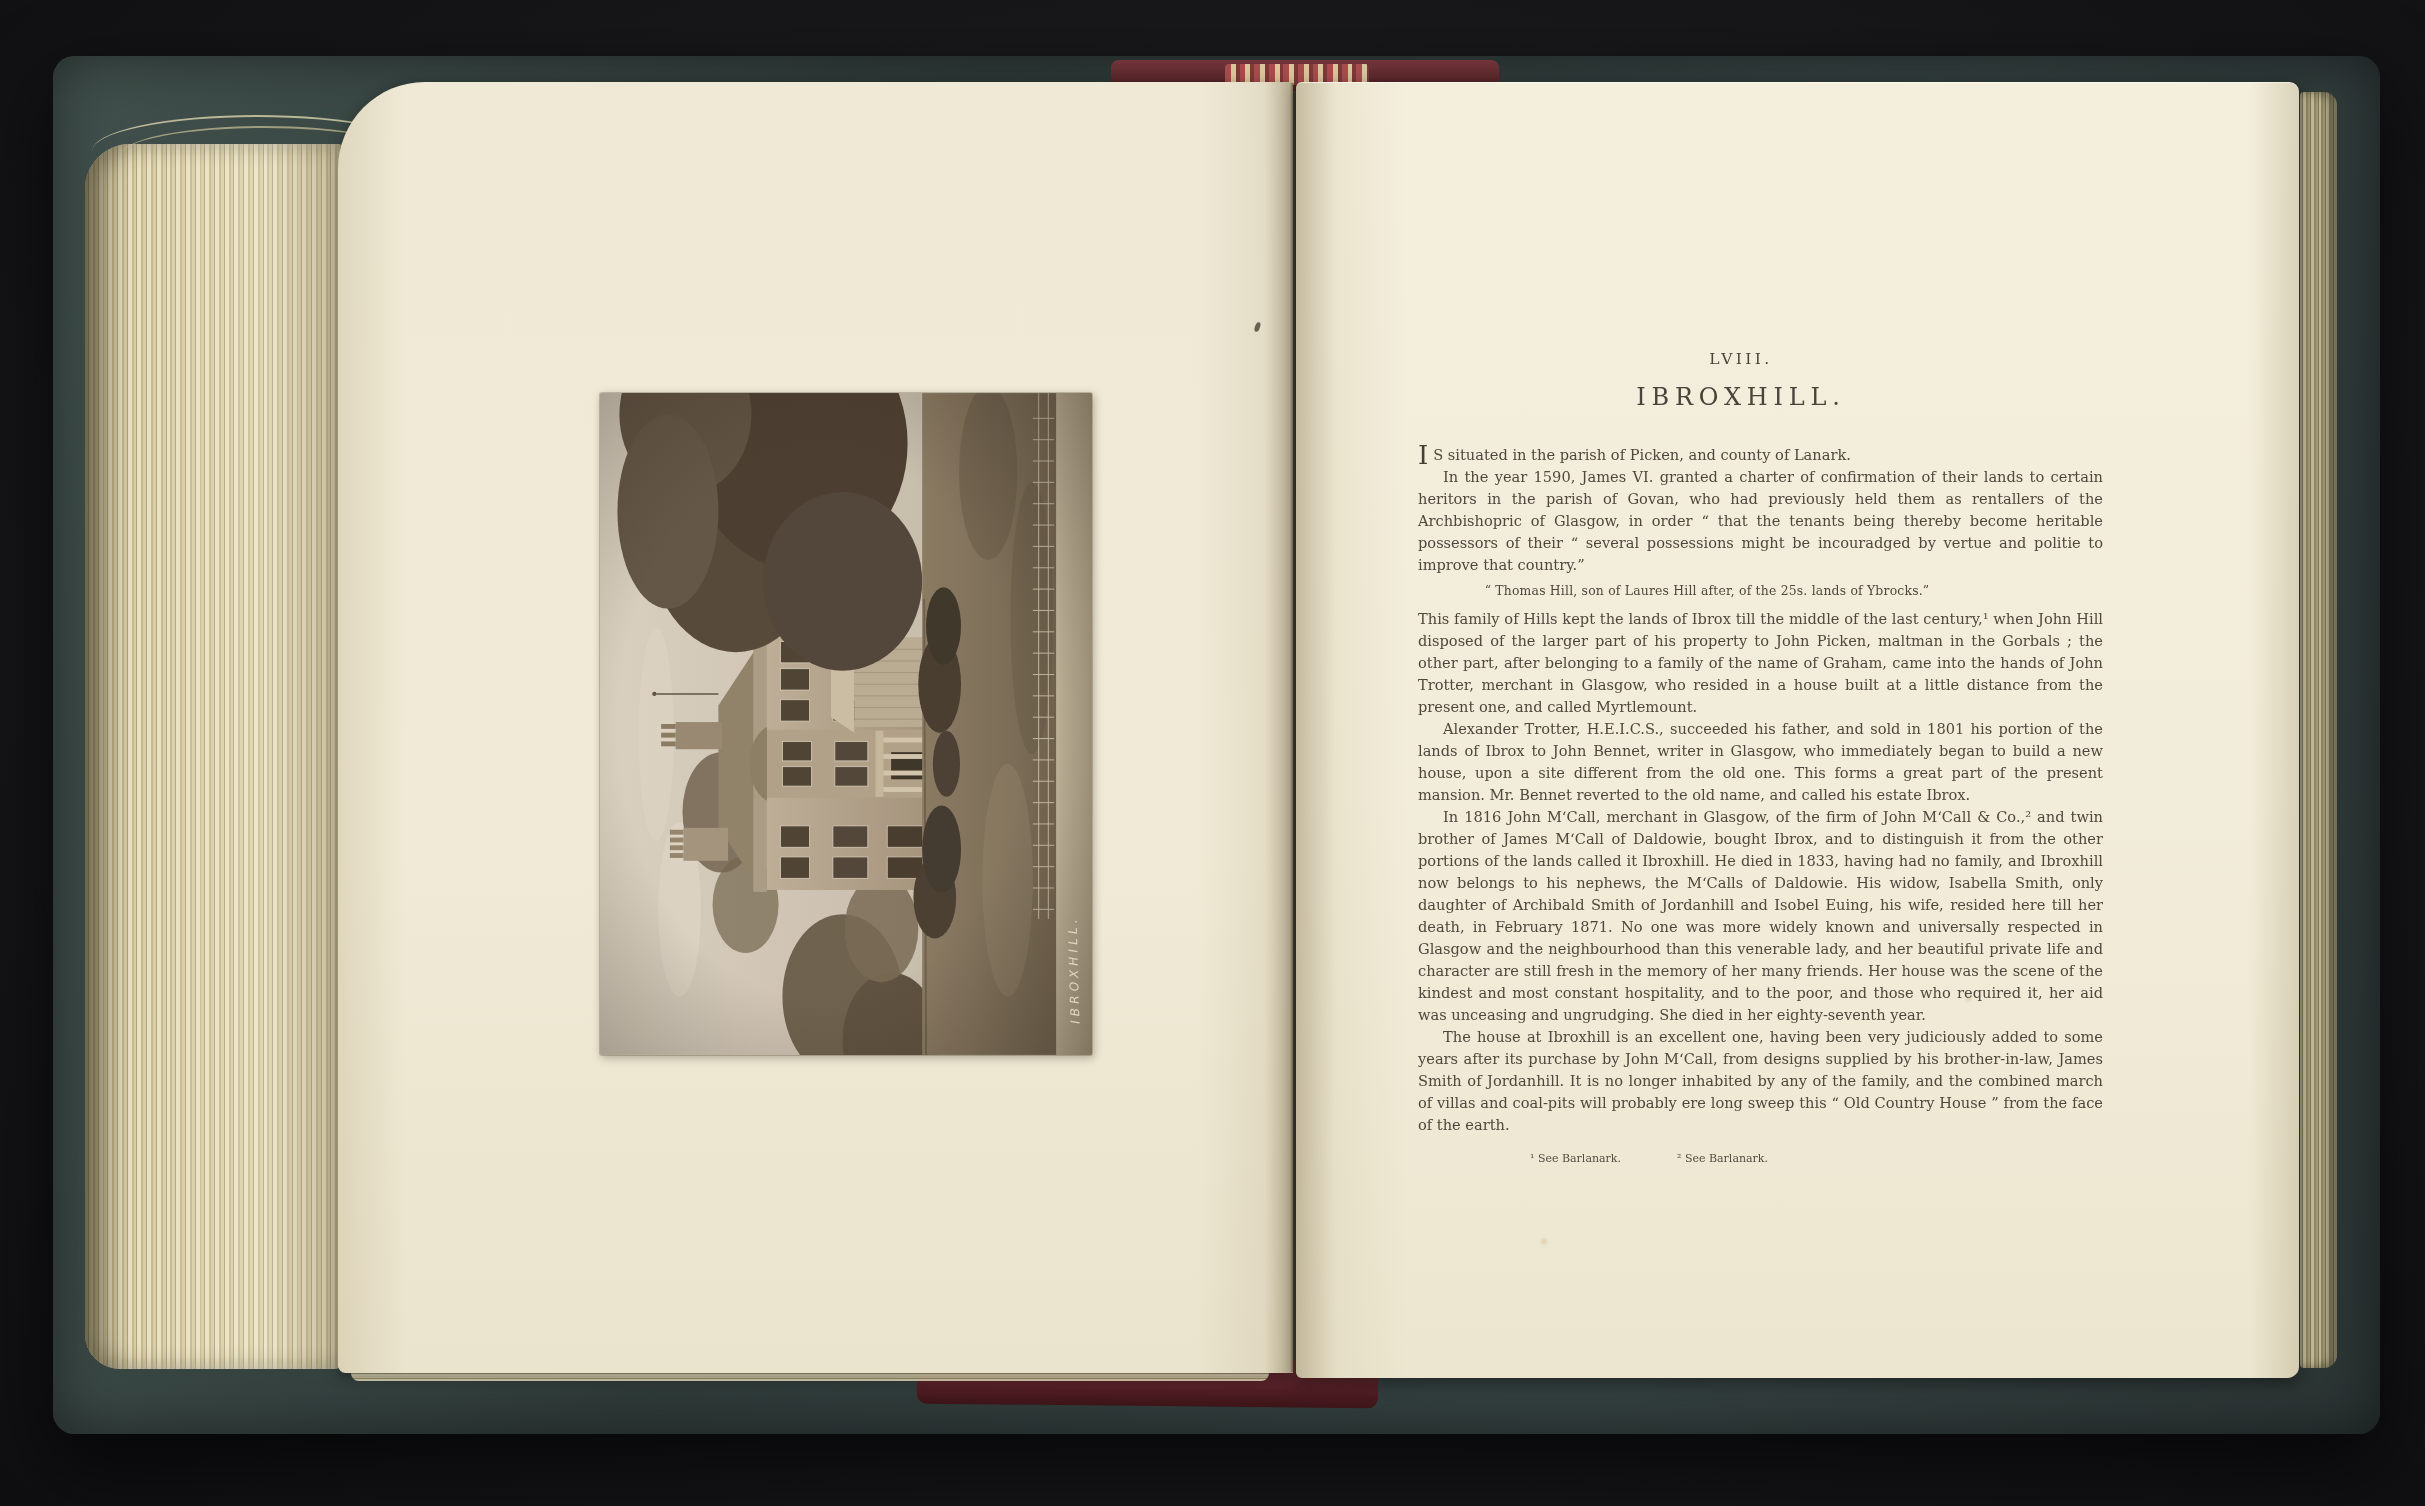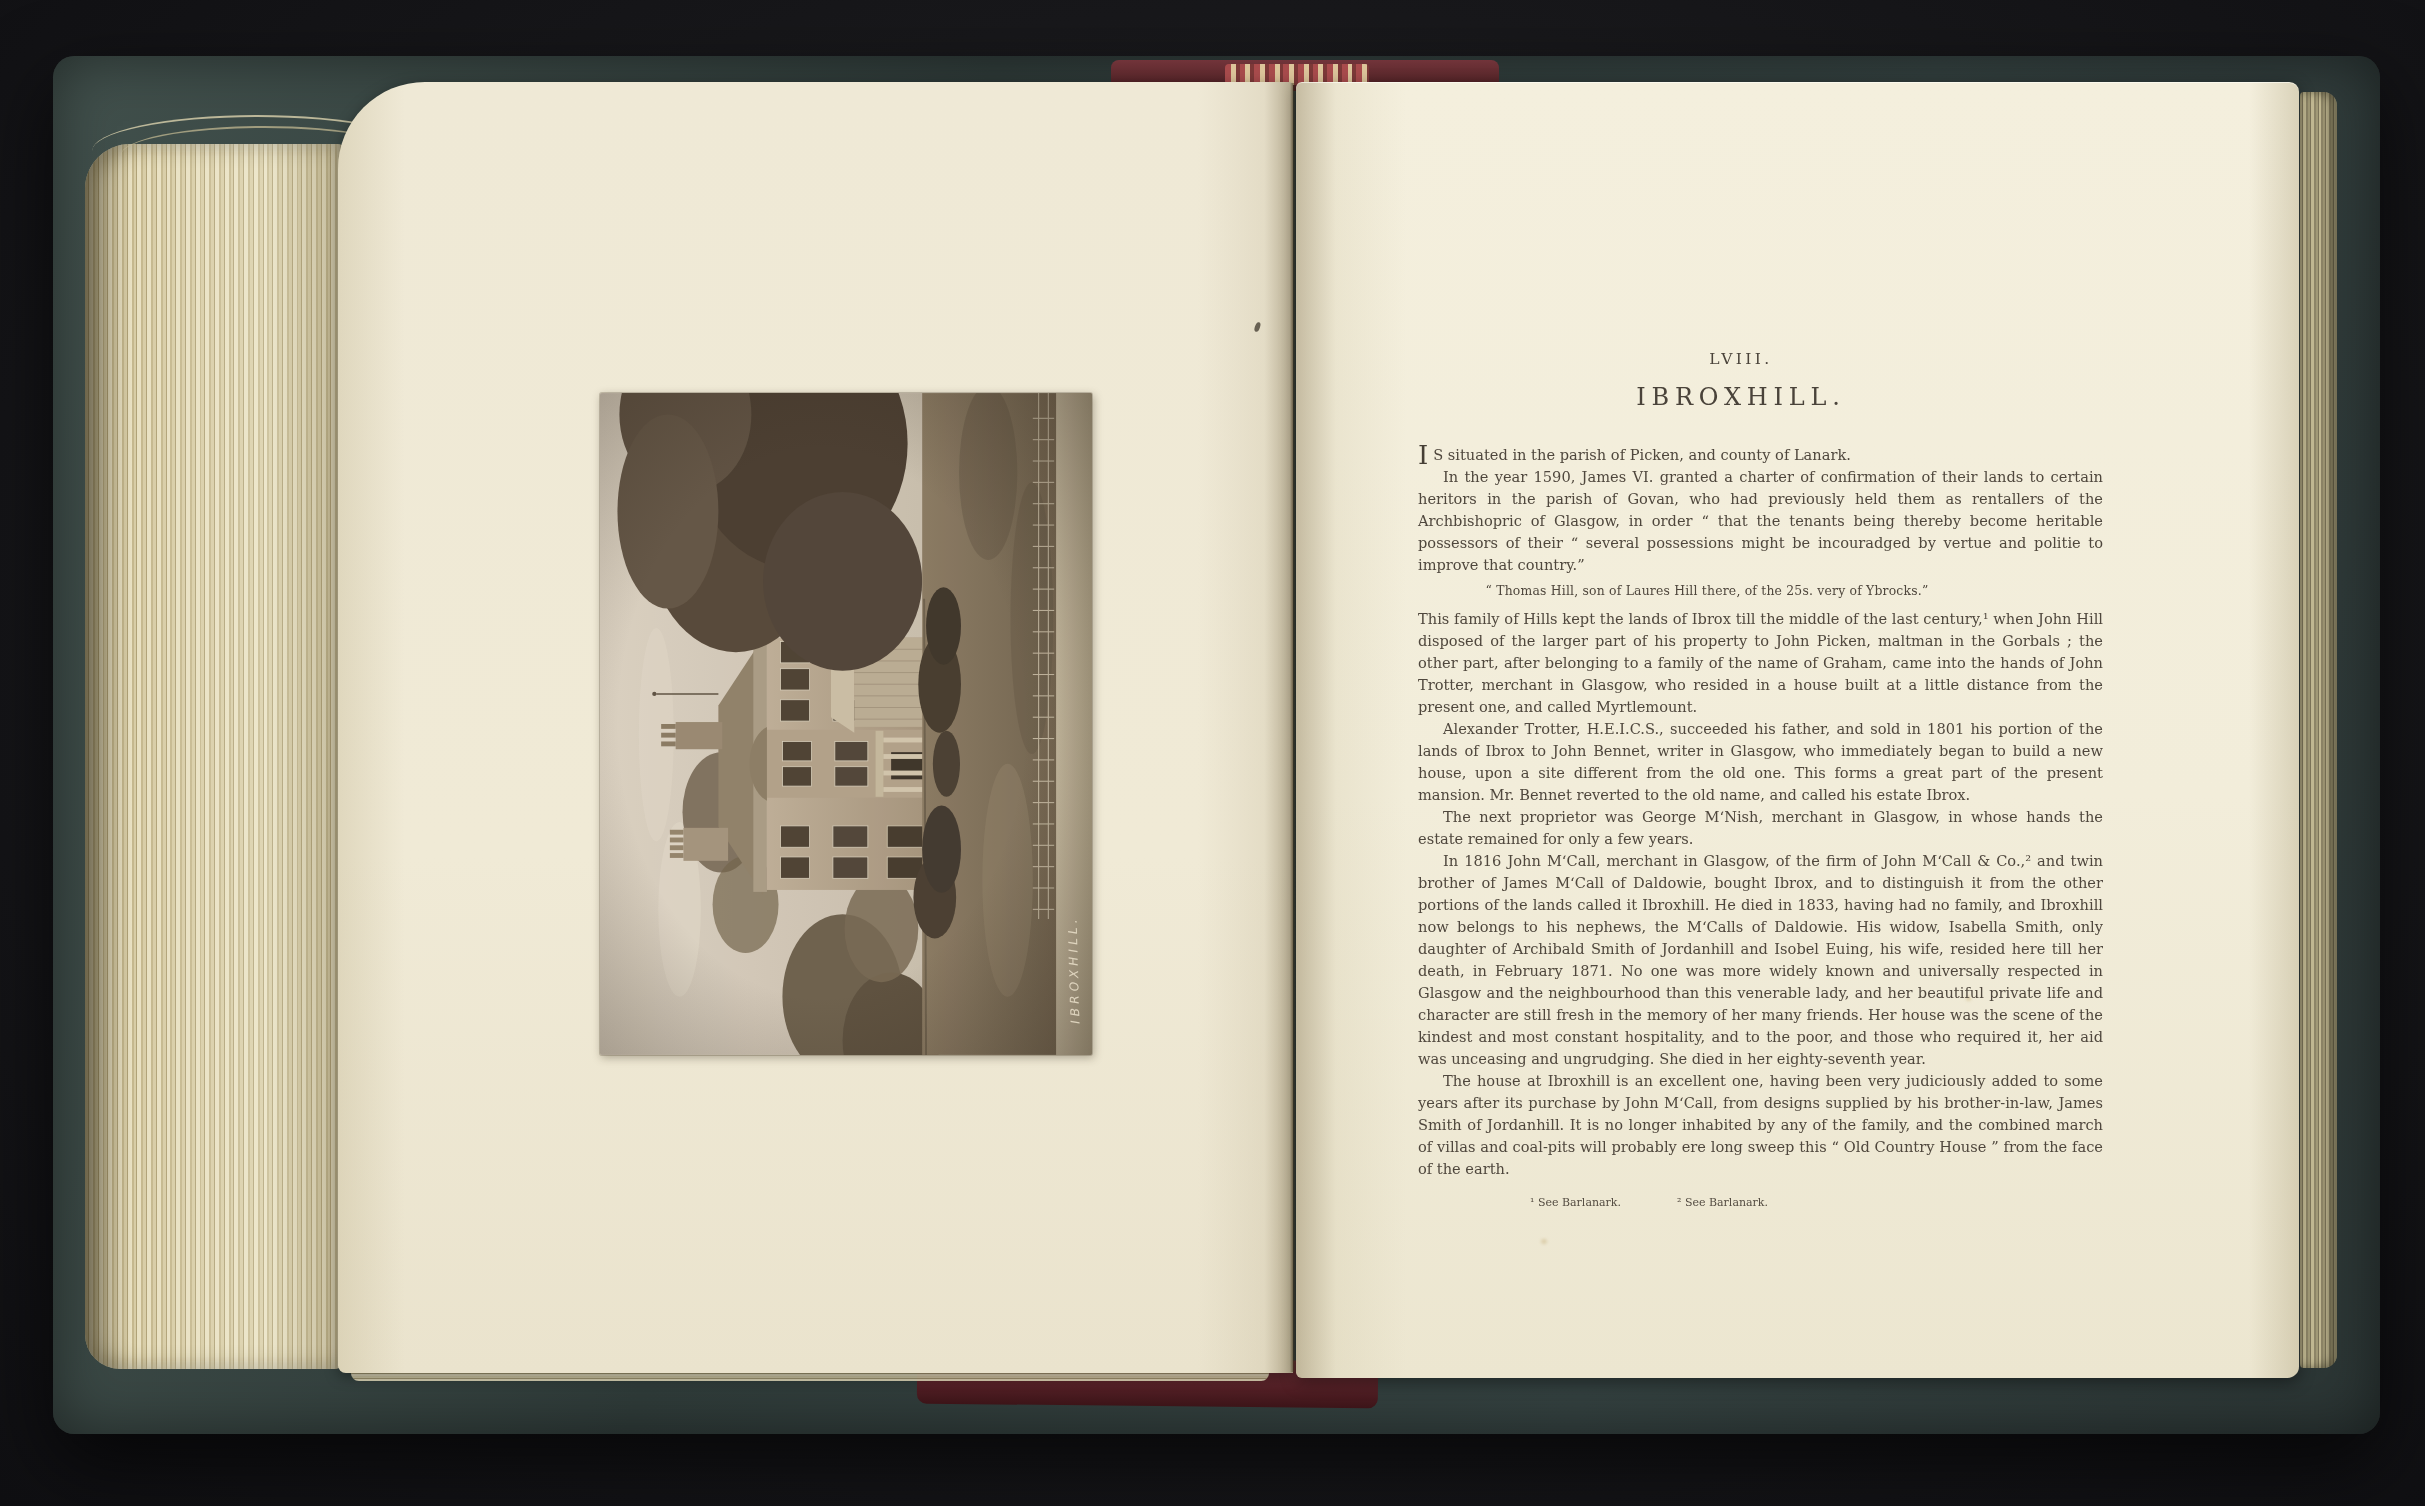--- a/index.html
+++ b/index.html
@@ -271,26 +271,25 @@
         <div class="title">IBROXHILL.</div>
       </div>
 
       <div class="bodytext">
         <p class="lead"><span class="initial">I</span><span>S situated in the parish of Picken, and county of Lanark.</span></p>
 
         <div>
             <p class="bp ind">In the year 1590, James VI. granted a charter of confirmation of their lands to certain heritors in the parish of Govan, who had previously held them as rentallers of the Archbishopric of Glasgow, in order “ that the tenants being thereby become heritable possessors of their “ several possessions might be incouradged by vertue and politie to improve that country.”</p>
           </div>
 
-        <div class="quote">“ Thomas Hill, son of Laures Hill there, of the 25s. very of Ybrocks.”</div>
+        <div class="quote">“ Thomas Hill, son of Laures Hill after, of the 25s. lands of Ybrocks.”</div>
 
         <div>
             <p class="bp">This family of Hills kept the lands of Ibrox till the middle of the last century,¹ when John Hill disposed of the larger part of his property to John Picken, maltman in the Gorbals ; the other part, after belonging to a family of the name of Graham, came into the hands of John Trotter, merchant in Glasgow, who resided in a house built at a little distance from the present one, and called Myrtlemount.</p>
             <p class="bp ind">Alexander Trotter, H.E.I.C.S., succeeded his father, and sold in 1801 his portion of the lands of Ibrox to John Bennet, writer in Glasgow, who immediately began to build a new house, upon a site different from the old one.  This forms a great part of the present mansion.  Mr. Bennet reverted to the old name, and called his estate Ibrox.</p>
-            <p class="bp ind">The next proprietor was George M‘Nish, merchant in Glasgow, in whose hands the estate remained for only a few years.</p>
             <p class="bp ind">In 1816 John M‘Call, merchant in Glasgow, of the firm of John M‘Call &amp; Co.,² and twin brother of James M‘Call of Daldowie, bought Ibrox, and to distinguish it from the other portions of the lands called it Ibroxhill.  He died in 1833, having had no family, and Ibroxhill now belongs to his nephews, the M‘Calls of Daldowie.  His widow, Isabella Smith, only daughter of Archibald Smith of Jordanhill and Isobel Euing, his wife, resided here till her death, in February 1871.  No one was more widely known and universally respected in Glasgow and the neighbourhood than this venerable lady, and her beautiful private life and character are still fresh in the memory of her many friends.  Her house was the scene of the kindest and most constant hospitality, and to the poor, and those who required it, her aid was unceasing and ungrudging.  She died in her eighty-seventh year.</p>
             <p class="bp ind">The house at Ibroxhill is an excellent one, having been very judiciously added to some years after its purchase by John M‘Call, from designs supplied by his brother-in-law, James Smith of Jordanhill.  It is no longer inhabited by any of the family, and the combined march of villas and coal-pits will probably ere long sweep this “ Old Country House ” from the face of the earth.</p>
           </div>
 
         <div class="footnotes">
           <span>¹ See Barlanark.</span>
           <span>² See Barlanark.</span>
         </div>
       </div>
     </div>

